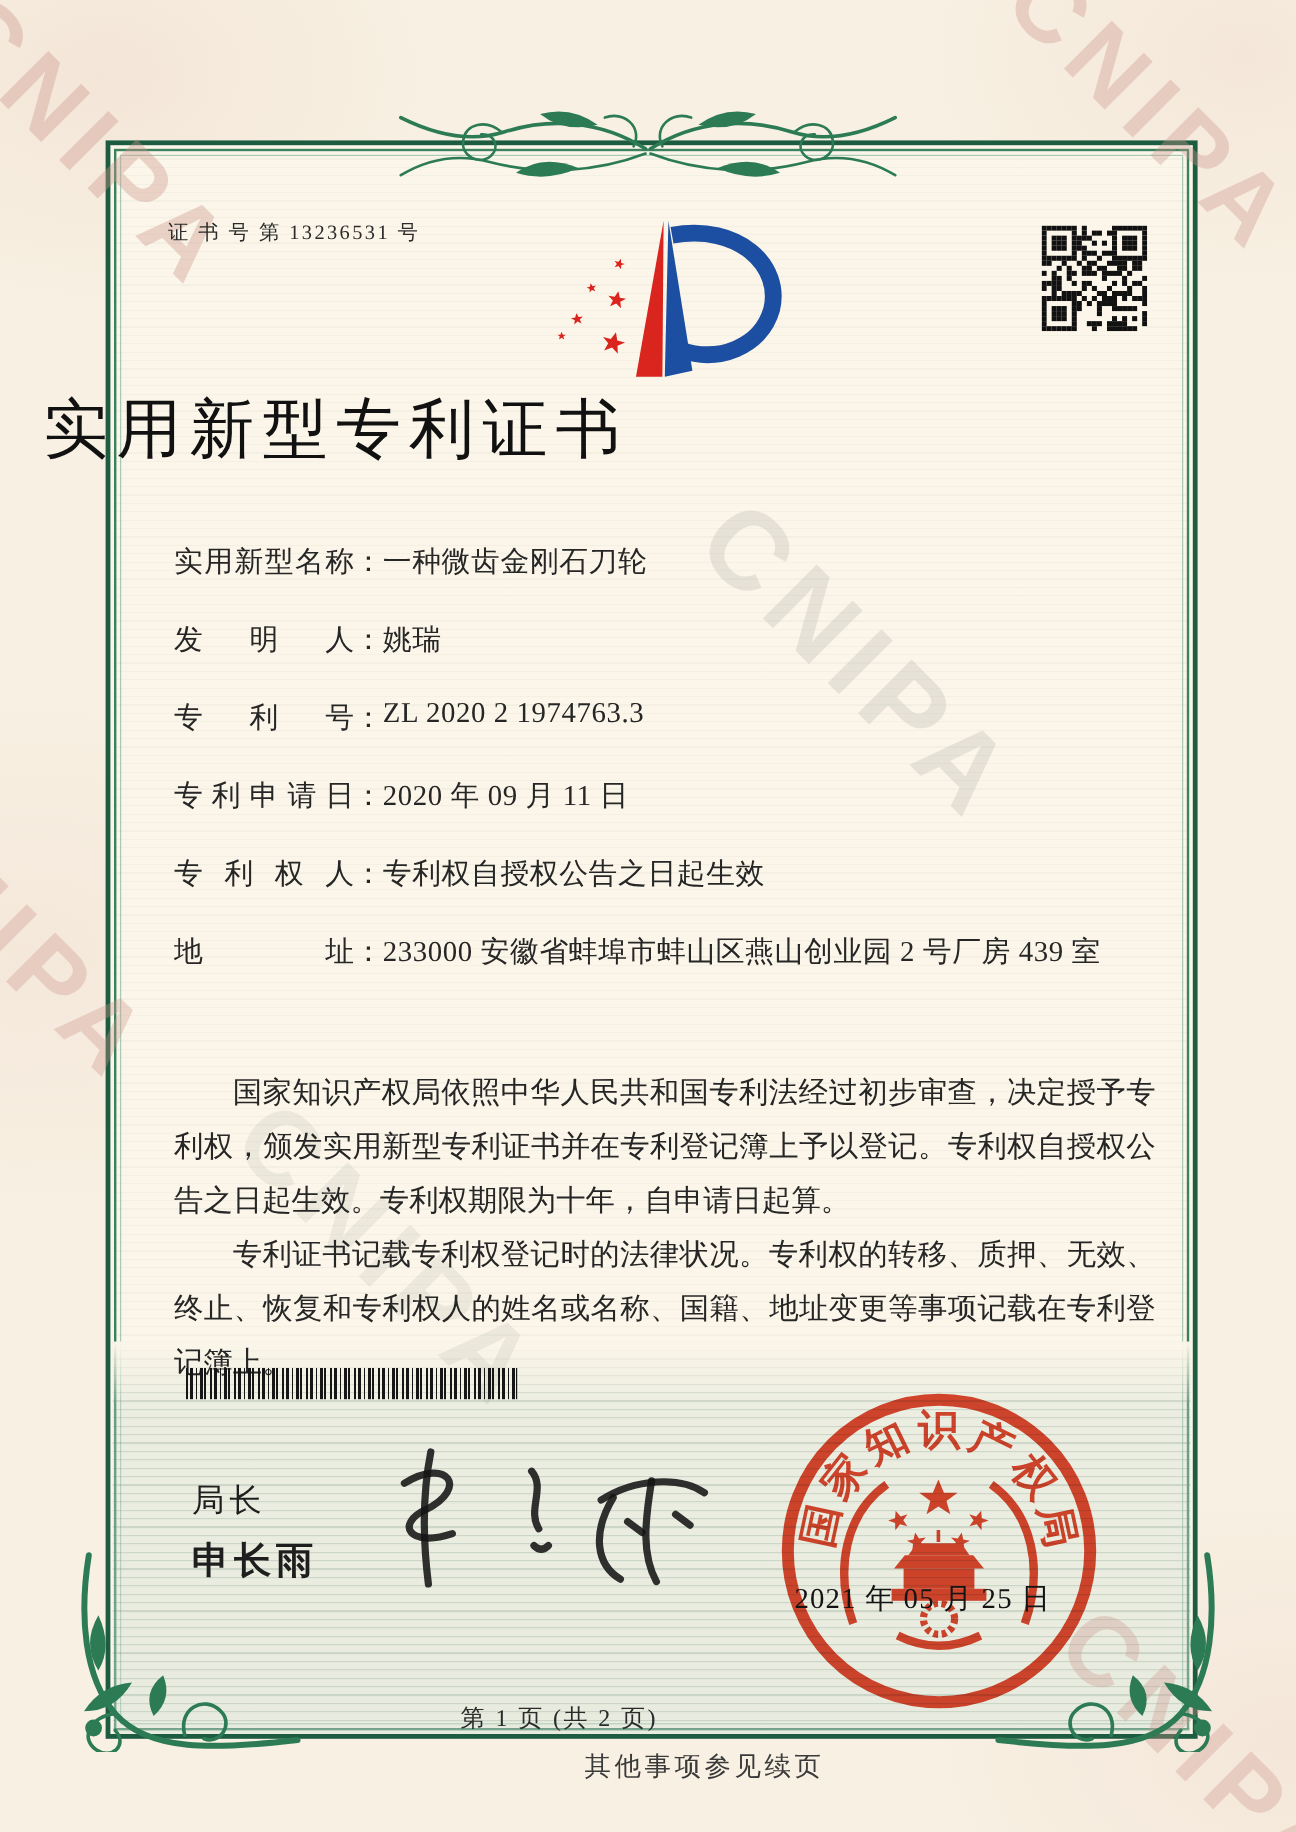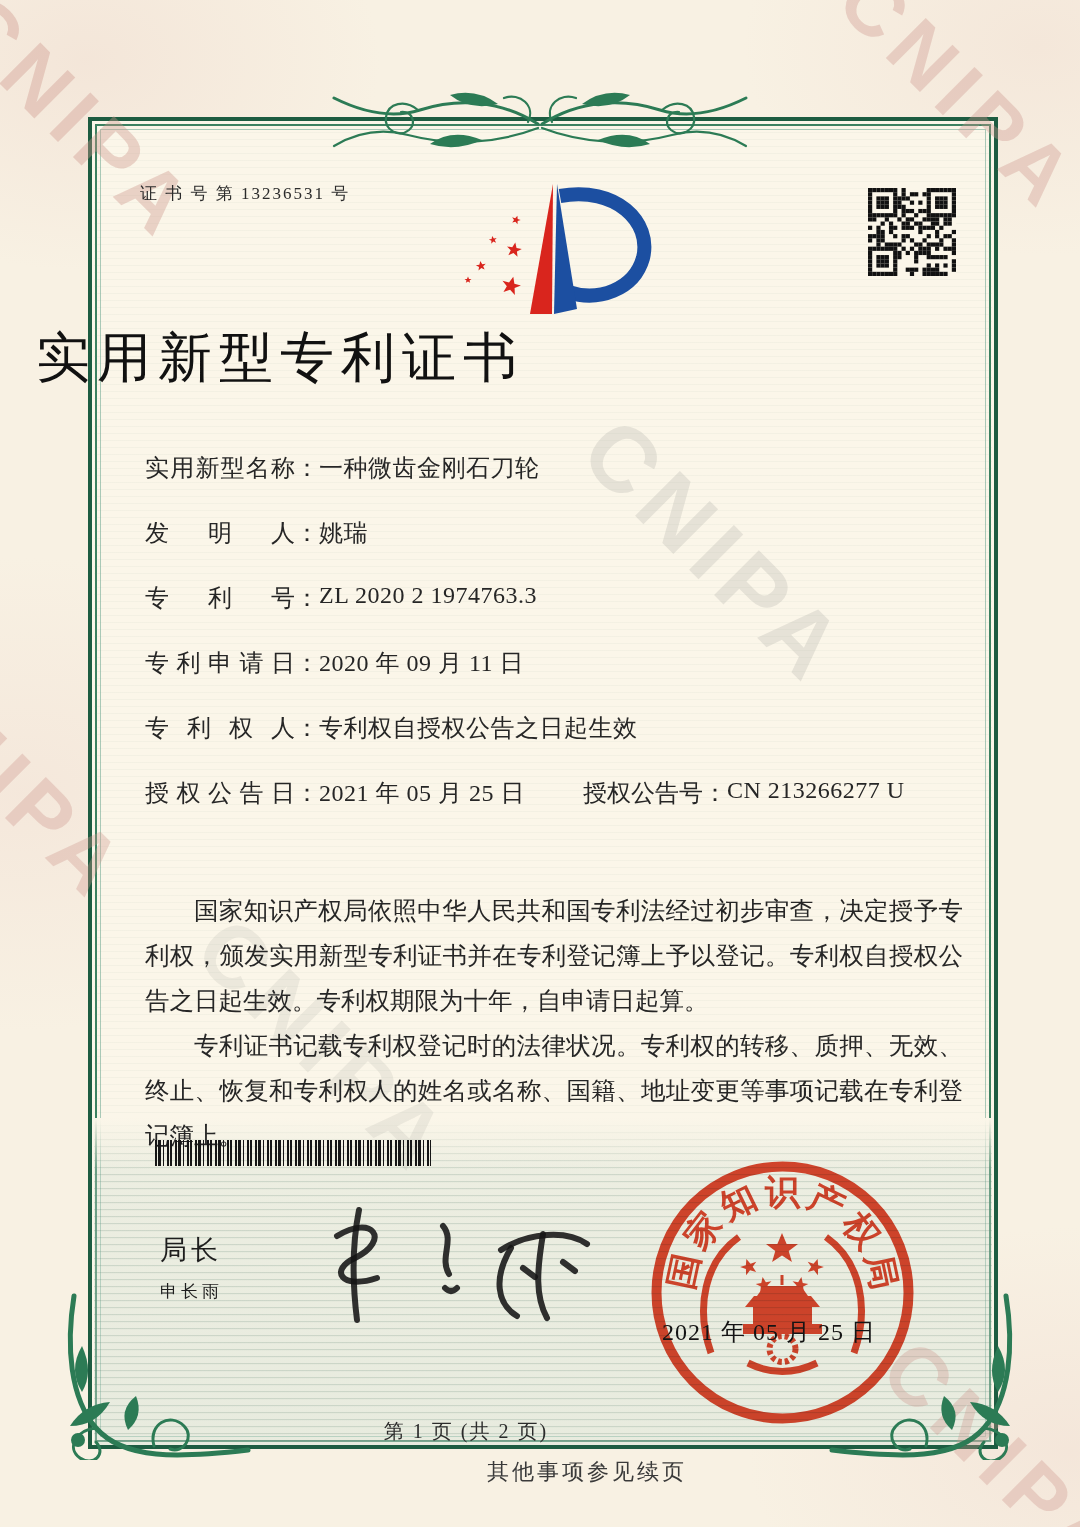--- a/index.html
+++ b/index.html
@@ -114,21 +114,21 @@
       #161616 15px 17px, transparent 17px 20px);
   }
   .officer-title{
     position:absolute;left:160px;top:1232px;z-index:4;
     font-family:"Liberation Sans","DejaVu Sans",sans-serif;
     font-size:27px;color:#1e1e1e;letter-spacing:4px;
   }
   .officer-name{
     position:absolute;left:160px;top:1280px;z-index:4;
     font-family:"Liberation Sans","DejaVu Sans",sans-serif;
-    font-size:17px;color:#1e1e1e;letter-spacing:4px;
+    font-size:31px;color:#1e1e1e;letter-spacing:4px;font-weight:bold;
   }
   .signature{position:absolute;left:315px;top:1192px;width:300px;height:140px;z-index:5;}
   .signature path{stroke:#141414;stroke-width:6;fill:none;stroke-linecap:round;stroke-linejoin:round;opacity:.88;}
   .seal{position:absolute;left:645px;top:1155px;width:275px;height:275px;z-index:5;mix-blend-mode:multiply;opacity:.93;}
   .seal .red-f{fill:#dd3a20;}
   .seal .red-s{stroke:#dd3a20;fill:none;}
   .seal text{font-size:35px;font-weight:bold;fill:#dd3a20;text-anchor:middle;font-family:"Liberation Serif","DejaVu Serif",serif;}
   .seal-date{
     position:absolute;left:662px;top:1316px;width:240px;z-index:6;
     font-size:24px;color:#141414;letter-spacing:1px;white-space:nowrap;
@@ -464,21 +464,21 @@
     <div class="row">
       <span class="lbl">专利号</span><span class="colon">：</span><span class="val">ZL 2020 2 1974763.3</span>
     </div>
     <div class="row">
       <span class="lbl">专利申请日</span><span class="colon">：</span><span class="val">2020 年 09 月 11 日</span>
     </div>
     <div class="row">
       <span class="lbl">专利权人</span><span class="colon">：</span><span class="val">专利权自授权公告之日起生效</span>
     </div>
     <div class="row">
-      <span class="lbl">授权公告日</span><span class="colon">：</span><span class="val">2021 年 05 月 25 日</span><span class="pair2"><span>授权公告号</span><span class="colon">：</span><span class="val">CN 213266277 U</span></span>
+      <span class="lbl">地址</span><span class="colon">：</span><span class="val">233000  安徽省蚌埠市蚌山区燕山创业园 2 号厂房 439 室</span>
     </div>
   </div>
 
   <div class="body-text">
     <p>国家知识产权局依照中华人民共和国专利法经过初步审查，决定授予专利权，颁发实用新型专利证书并在专利登记簿上予以登记。专利权自授权公告之日起生效。专利权期限为十年，自申请日起算。</p>
     <p>专利证书记载专利权登记时的法律状况。专利权的转移、质押、无效、终止、恢复和专利权人的姓名或名称、国籍、地址变更等事项记载在专利登记簿上。</p>
   </div>
 
   <div class="barcode"></div>
   <div class="officer-title">局长</div>

